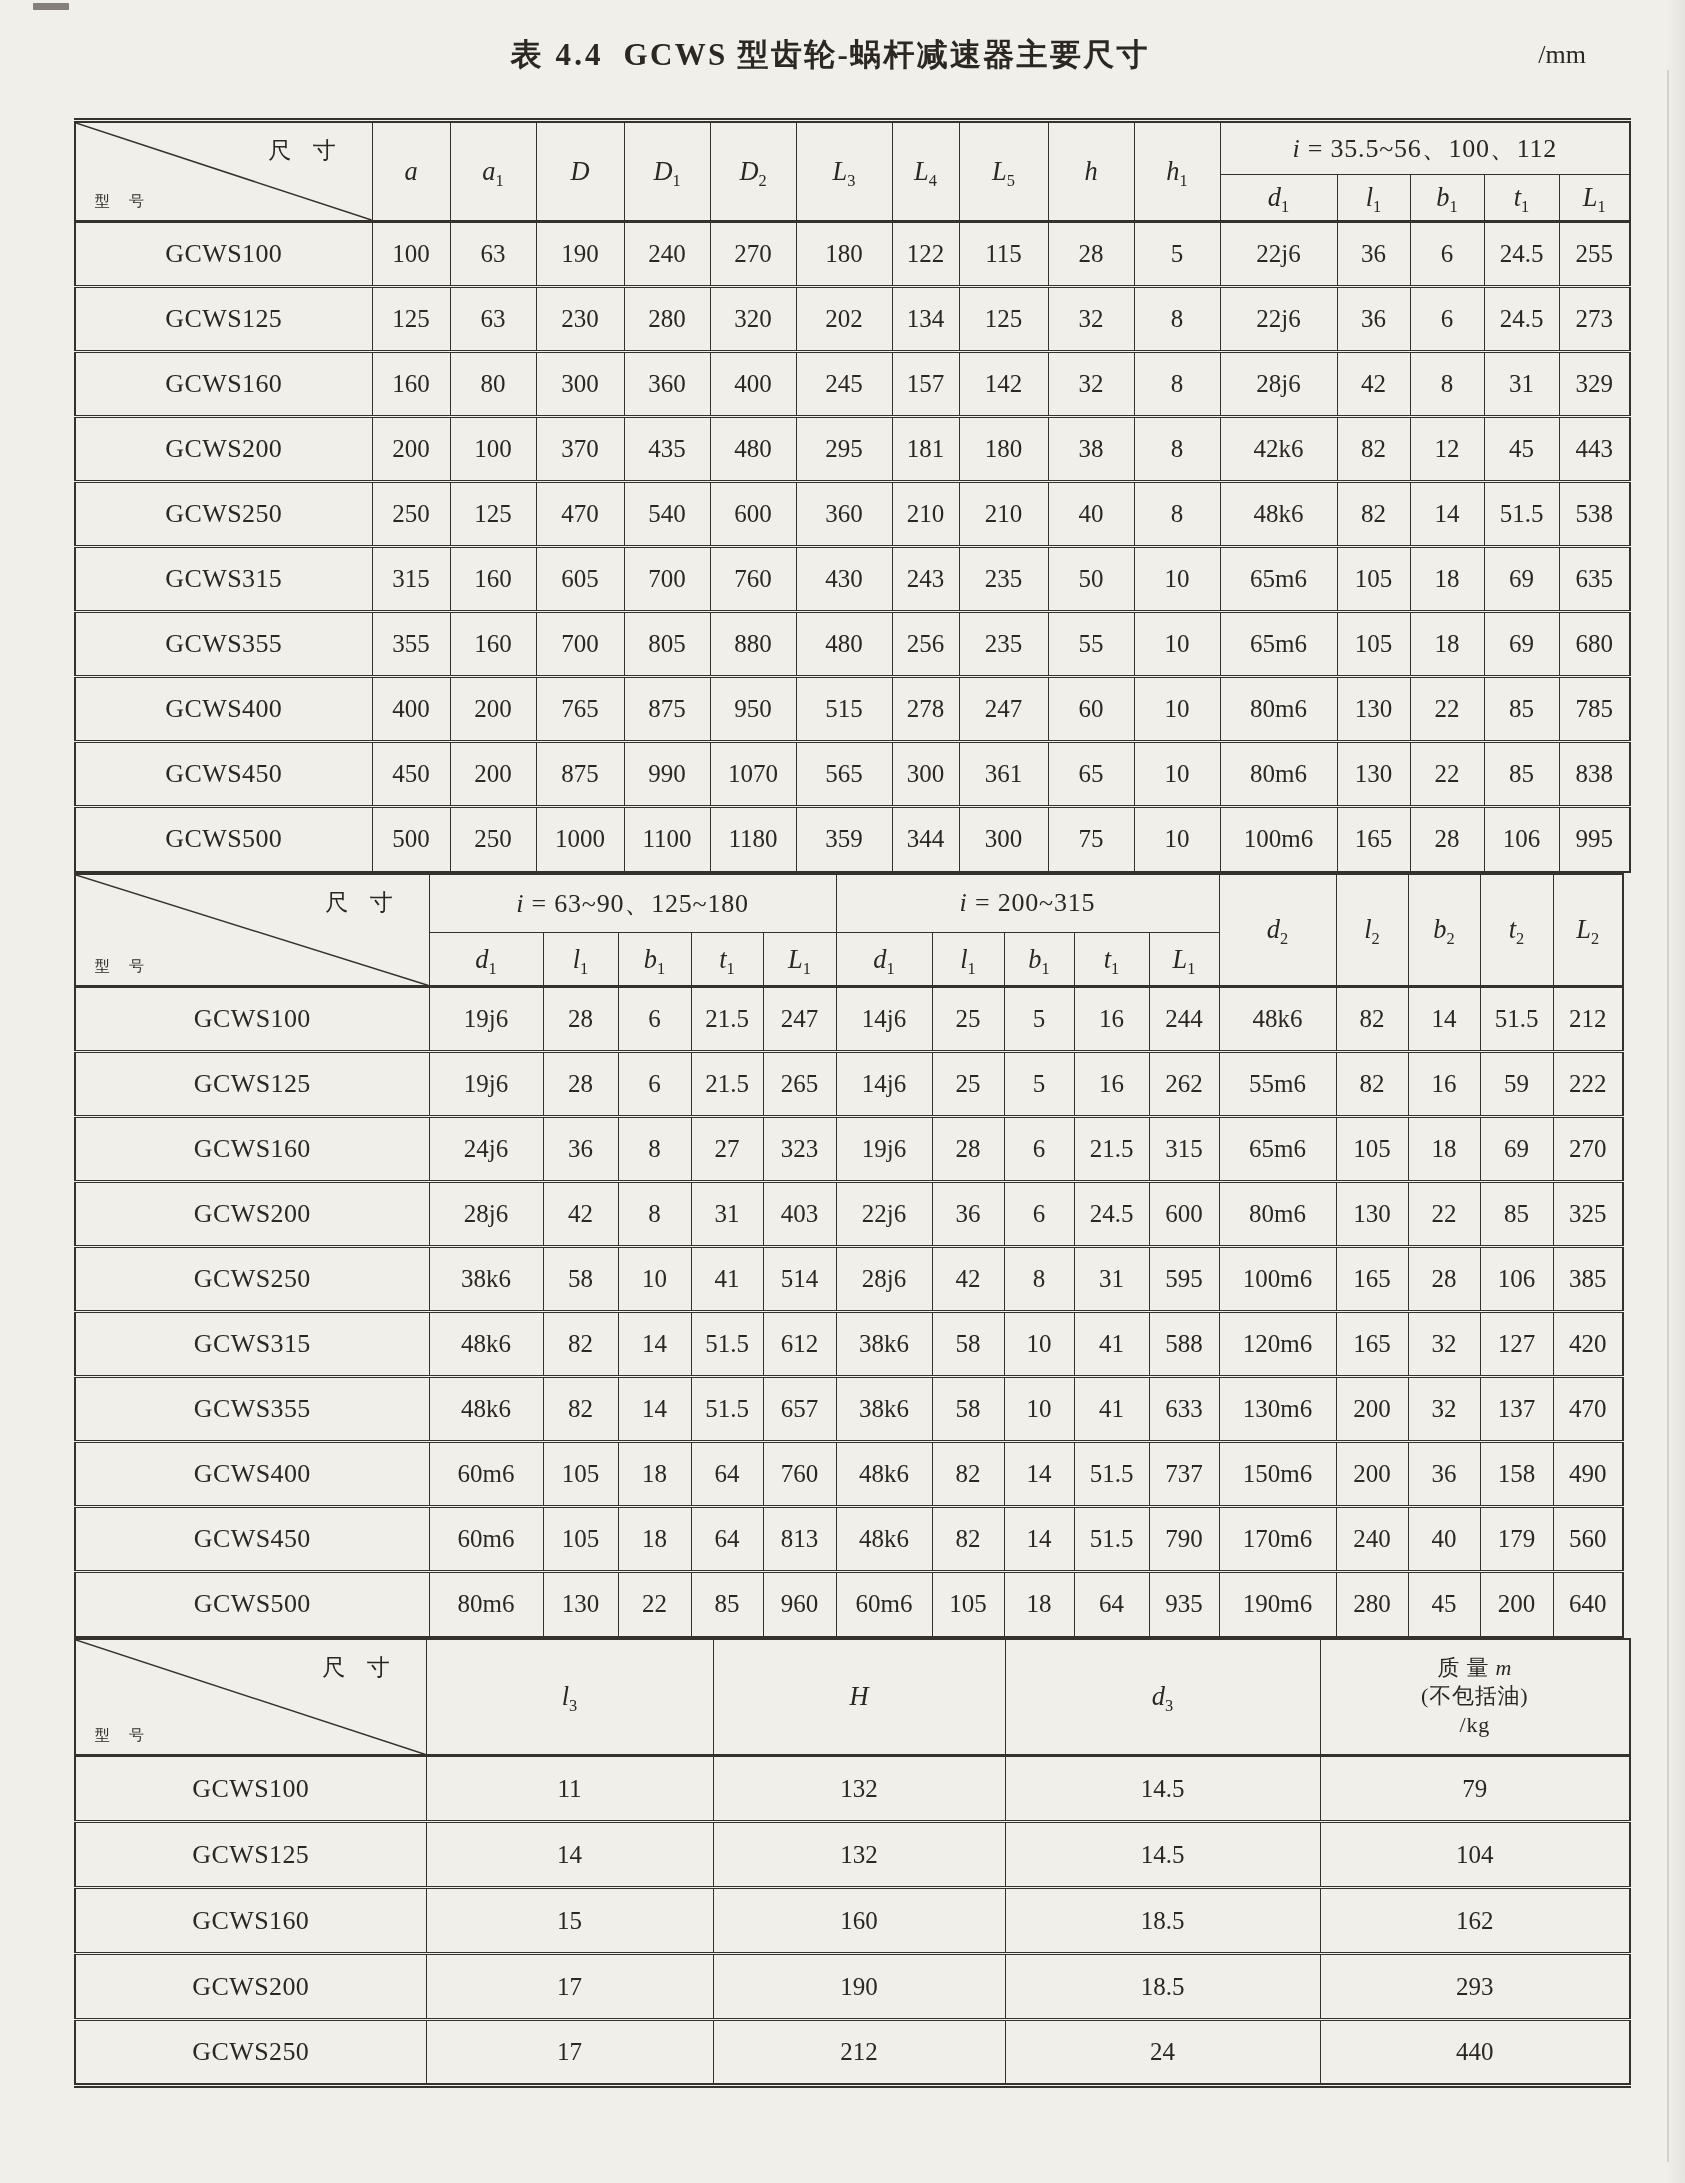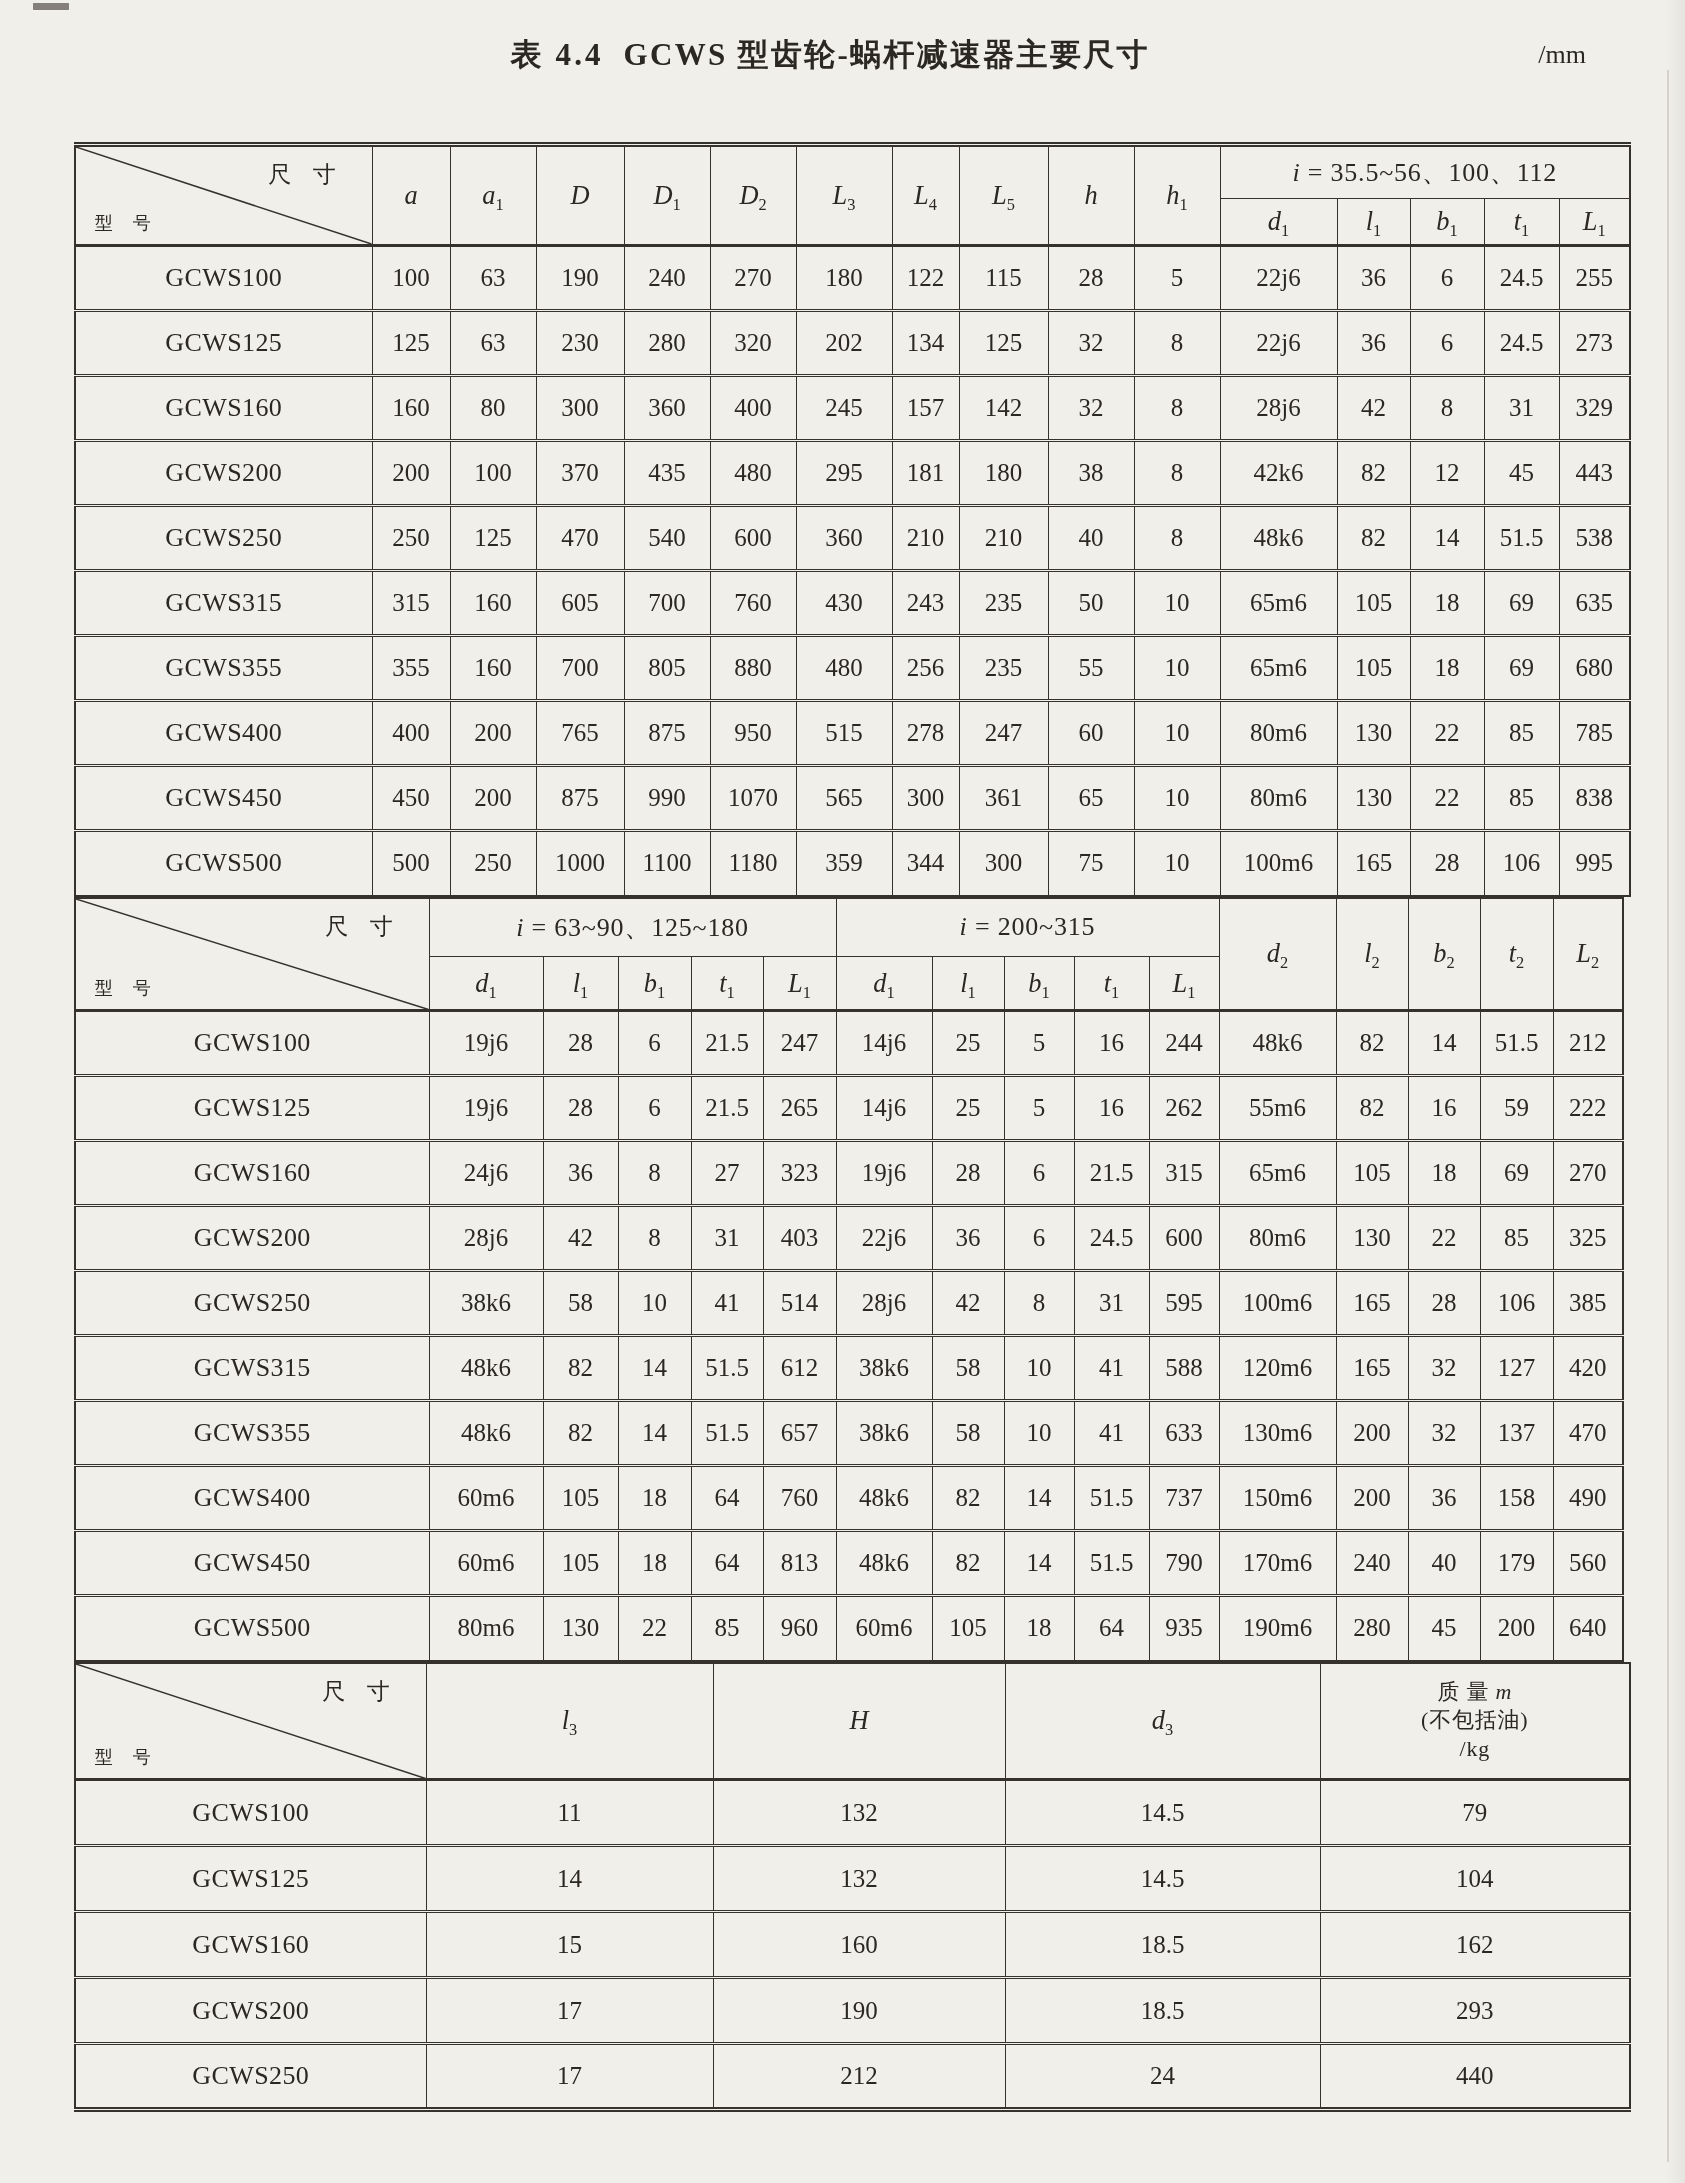--- a/index.html
+++ b/index.html
@@ -7,21 +7,21 @@
     width:1686px;height:2183px;position:relative;overflow:hidden;
     background:#f1efe9;
     color:#2b2823;
     font-family:"Liberation Serif","DejaVu Serif",serif;
   }
   
   .speck{position:absolute;left:33px;top:3.1px;width:36px;height:7px;background:#55504a;opacity:.7;border-radius:0.8px;}
   .edge-line{position:absolute;top:70px;right:17px;width:1.6px;height:2092px;background:rgba(120,110,95,.22);}
   .edge-shade{position:absolute;top:0;right:0;width:20px;height:100%;background:linear-gradient(to right,rgba(0,0,0,0),rgba(0,0,0,.05));}
 
-  .title-row{position:relative;height:142px;}
+  .title-row{position:relative;height:118px;}
   .title{position:absolute;top:34px;left:50%;transform:translateX(-52%);font-weight:bold;font-size:31px;white-space:nowrap;}
   .title .tno{margin-right:20px;letter-spacing:3.1px;}
   .title .tname{letter-spacing:2.3px;}
   .unit{position:absolute;top:40px;right:100px;font-size:26px;}
 
   table.dim-table{
     border-collapse:collapse;table-layout:fixed;margin-left:74px;
     font-family:"Liberation Serif","DejaVu Serif",serif;color:#2b2823;
   }
   .dim-table th,.dim-table td{
@@ -45,21 +45,21 @@
   .model{font-size:26px;letter-spacing:0.4px;}
   .vhead{font-size:26.4px;}
   .vhead i,.ghead i{font-style:italic;}
   sub{font-size:.62em;line-height:0;}
   .ghead{font-size:26px;letter-spacing:0.8px;}
   .mhead{font-size:22px;line-height:1.3;letter-spacing:0.8px;}
 
   th.diag{position:relative;padding:11px;}
   .dline{position:absolute;left:0;top:0;width:100%;height:100%;display:block;}
   .dtop{position:absolute;top:12.4px;right:28px;font-size:23px;letter-spacing:7.8px;}
-  .dbot{position:absolute;bottom:9.3px;left:18.7px;font-size:18px;letter-spacing:7.8px;text-align:right;}
+  .dbot{position:absolute;bottom:9.3px;left:18.7px;font-size:15px;letter-spacing:7.8px;text-align:right;}
 </style>
 </head>
 <body>
 
 <div class="speck"></div>
 <div class="edge-shade"></div>
 <div class="edge-line"></div>
 
 <div class="title-row">
   <div class="title">

